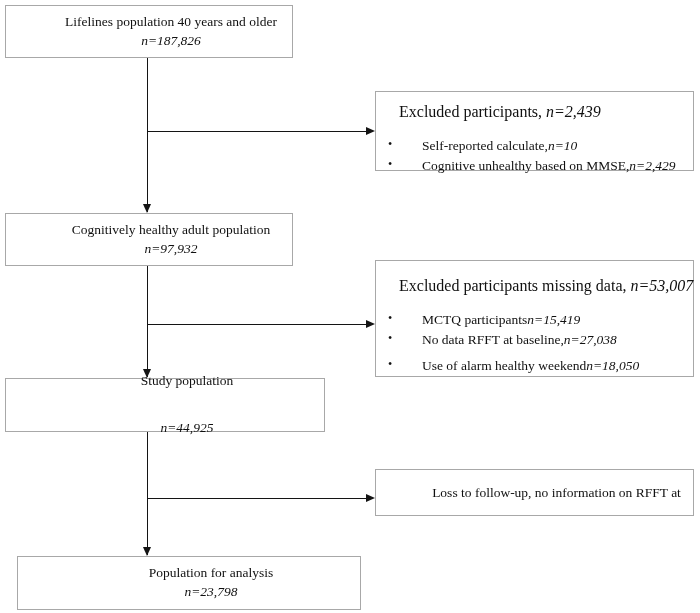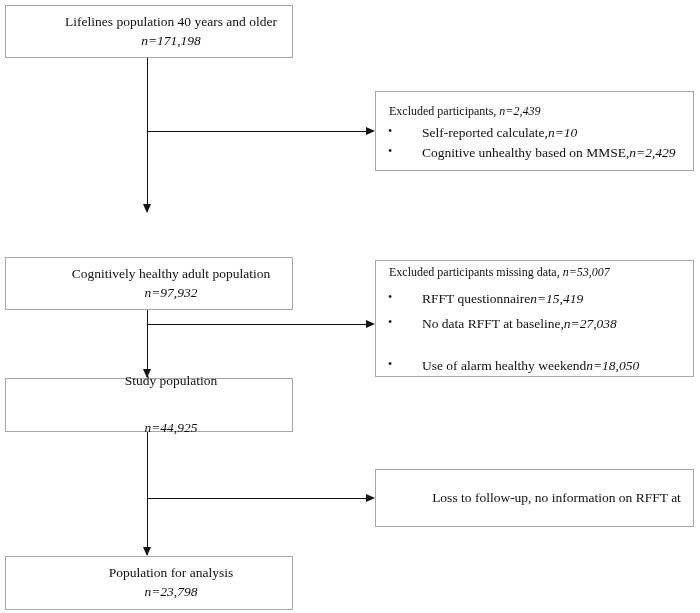--- a/index.html
+++ b/index.html
@@ -41,23 +41,23 @@
   .line1, .line2 {
     display: block;
     font-size: 13.5px;
     line-height: 1.38;
     white-space: nowrap;
   }
   .nval {
     font-style: italic;
   }
   .blk-title {
-    font-size: 12px;
+    font-size: 16px;
     line-height: 1.45;
-    margin: 3px;
+    margin: 13px;
     white-space: nowrap;
   }
   .blk-sub {
     font-size: 13.5px;
     line-height: 1.45;
     margin: 0;
     padding-left: 14px;
     position: relative;
     white-space: nowrap;
   }
@@ -127,49 +127,49 @@
   <div class="arrow-right" style="left:366px; top:320px;"></div>
 
   <div class="vline" style="left:147px; top:432px; height:123px;"></div>
   <div class="arrow-down" style="left:143px; top:547px;"></div>
 
   <div class="hline" style="left:147px; top:498px; width:221px;"></div>
   <div class="arrow-right" style="left:366px; top:494px;"></div>
 
   <div class="node center" style="left:5px; top:5px; width:288px; height:53px;">
     <span class="line1">Lifelines population 40 years and older</span>
-    <span class="line2 nval">n=171,198</span>
+    <span class="line2 nval">n=187,826</span>
   </div>
 
-  <div class="node center" style="left:5px; top:213px; width:288px; height:53px;margin-top:44px;">
+  <div class="node center" style="left:5px; top:213px; width:288px; height:53px;">
     <span class="line1">Cognitively healthy adult population</span>
     <span class="line2 nval">n=97,932</span>
   </div>
 
-  <div class="node center" style="left:5px; top:378px; width:288px; height:54px;gap:28px;">
+  <div class="node center" style="left:5px; top:378px; width:320px; height:54px;gap:28px;">
     <span class="line1">Study population</span>
     <span class="line2 nval">n=44,925</span>
   </div>
 
-  <div class="node center" style="left:5px; top:556px; width:288px; height:54px;">
+  <div class="node center" style="left:17px; top:556px; width:344px; height:54px;">
     <span class="line1">Population for analysis</span>
     <span class="line2 nval">n=23,798</span>
   </div>
 
   <div class="node left-align" style="left:375px; top:91px; width:319px; height:80px;">
     <p class="blk-title"><span>Excluded participants, </span><span class="nval">n=2,439</span></p>
     <p class="blk-sub"><span class="bullet">•</span><span class="subtext">Self-reported calculate, </span><span class="nval">n=10</span></p>
     <p class="blk-sub"><span class="bullet">•</span><span class="subtext">Cognitive unhealthy based on MMSE, </span><span class="nval">n=2,429</span></p>
   </div>
 
   <div class="node left-align" style="left:375px; top:260px; width:319px; height:117px;justify-content:space-between;">
     <p class="blk-title"><span>Excluded participants missing data, </span><span class="nval">n=53,007</span></p>
-    <p class="blk-sub"><span class="bullet">•</span><span class="subtext">RFFT questionnaire  </span><span class="nval">n=15,419</span></p>
+    <p class="blk-sub"><span class="bullet">•</span><span class="subtext">MCTQ participants  </span><span class="nval">n=15,419</span></p>
     <p class="blk-sub"><span class="bullet">•</span><span class="subtext">No data RFFT at baseline, </span><span class="nval">n=27,038</span></p>
     <div class="spacer"></div>
     <p class="blk-sub"><span class="bullet">•</span><span class="subtext">Use of alarm healthy weekend </span><span class="nval">n=18,050</span></p>
   </div>
 
-  <div class="node center" style="left:375px; top:469px; width:319px; height:58px;gap:7px;">
+  <div class="node center" style="left:375px; top:469px; width:319px; height:47px;gap:7px;">
     <p class="wrapline">Loss to follow-up, no information on RFFT at</p>
   </div>
 
 </div>
 
 </body></html>

